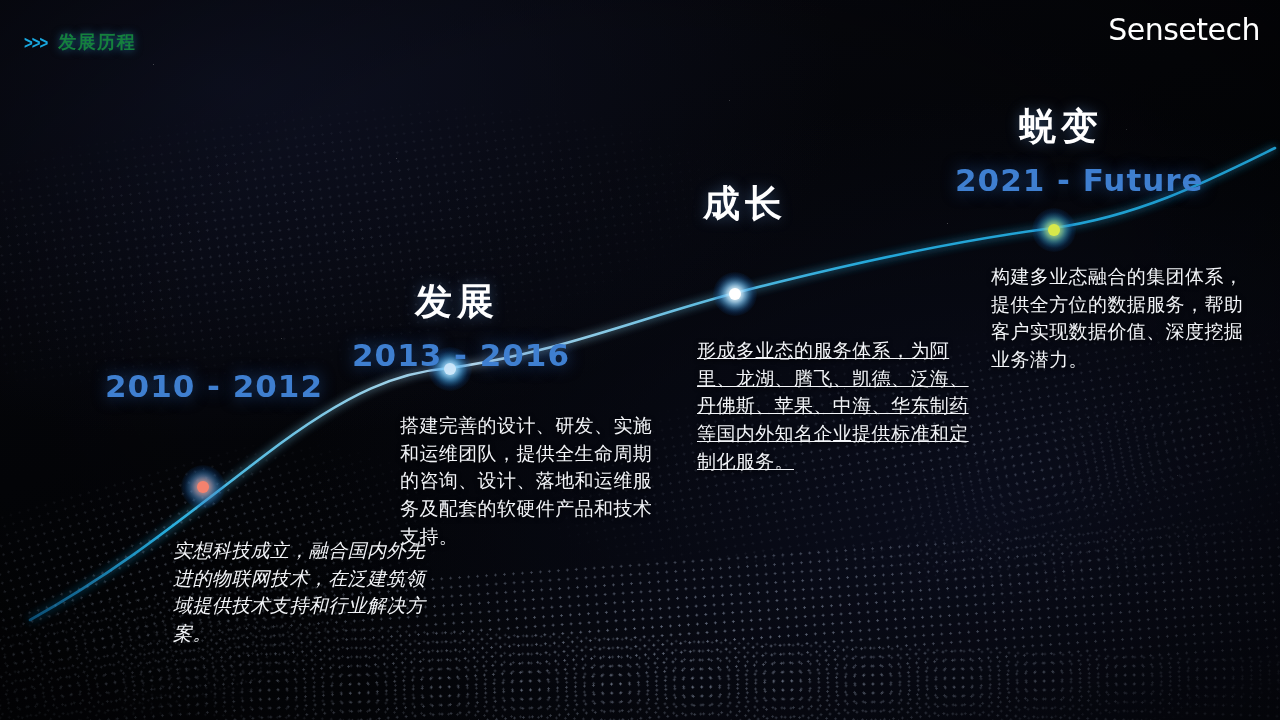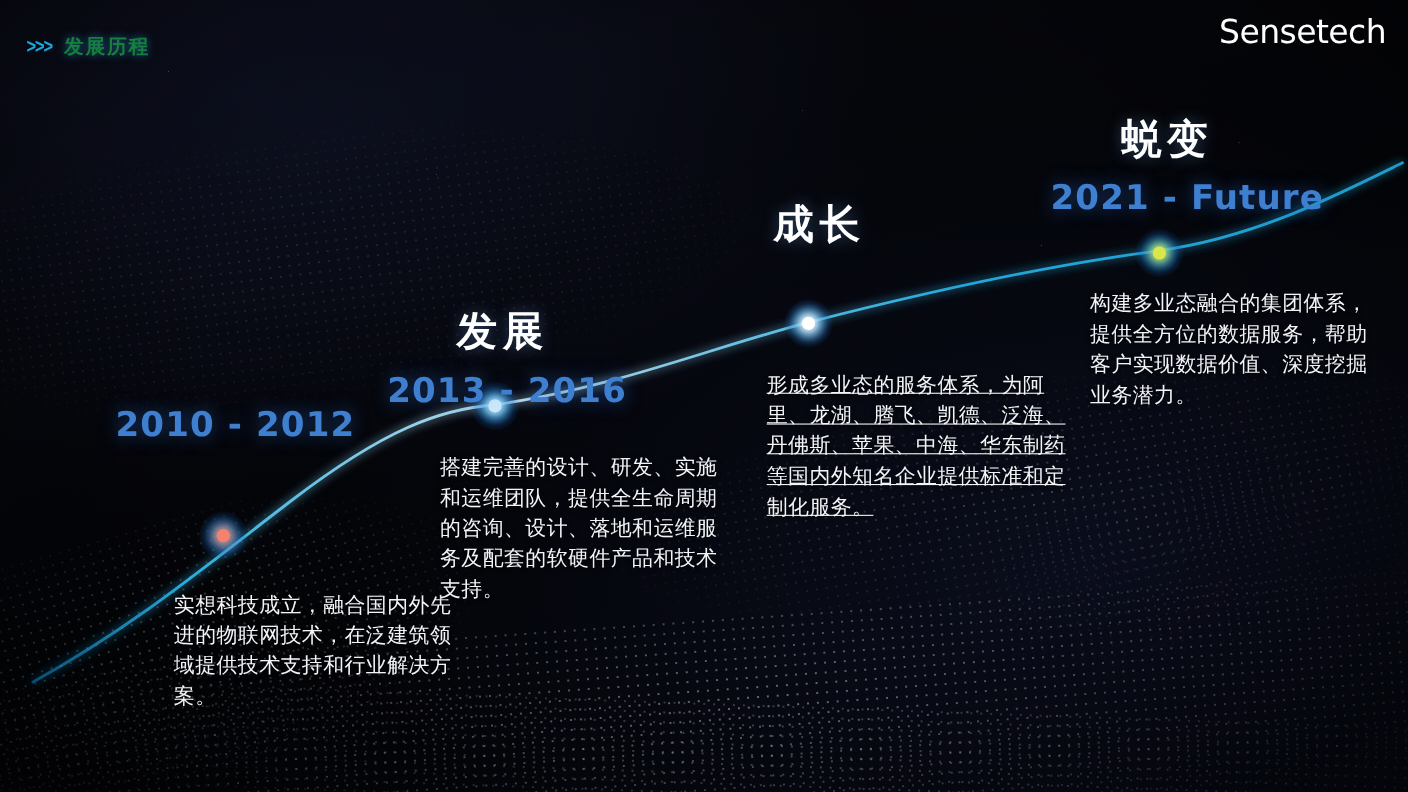--- a/index.html
+++ b/index.html
@@ -256,21 +256,21 @@
     <path d="M 30 620 C 120 570, 180 520, 265 455 S 400 372, 450 368 C 560 352, 640 318, 735 293 C 840 266, 960 240, 1053 228 C 1140 216, 1210 180, 1275 148" fill="none" stroke="url(#curveGrad)" stroke-width="2.6" stroke-linecap="round" filter="url(#curveGlow)" opacity="0.95"></path>
   </svg>
 
   <div class="ms-heading" style="left:105px; top:355px; width:210px;">
     <div class="ms-years">2010 - 2012</div>
   </div>
   <div class="node" style="left:203px; top:487px;">
     <div class="halo" style="background: radial-gradient(circle, rgba(80,190,245,.95) 0%, rgba(40,150,230,.55) 34%, rgba(20,100,190,.22) 58%, rgba(0,0,0,0) 74%);"></div>
     <div class="core" style="background:#f4826e; box-shadow:0 0 9px 3px rgba(244,130,110,.85);"></div>
   </div>
-  <div class="ms-desc" style="left:158px; top:537px; width:262px;">实想科技成立，融合国内外先进的物联网技术，在泛建筑领域提供技术支持和行业解决方案。</div>
+  <div class="ms-desc" style="left:173px; top:537px; width:262px;font-style:italic;">实想科技成立，融合国内外先进的物联网技术，在泛建筑领域提供技术支持和行业解决方案。</div>
 
   <div class="ms-heading" style="left:352px; top:280px; width:210px;">
     <div class="ms-title">发展</div>
     <div class="ms-years">2013 - 2016</div>
   </div>
   <div class="node" style="left:450px; top:369px;">
     <div class="halo" style="background: radial-gradient(circle, rgba(90,200,250,.95) 0%, rgba(35,150,230,.58) 34%, rgba(18,95,185,.22) 58%, rgba(0,0,0,0) 74%);"></div>
     <div class="core" style="background:#cfe9fb; box-shadow:0 0 9px 3px rgba(200,235,255,.85);"></div>
   </div>
   <div class="ms-desc" style="left:400px; top:400px; width:254px;margin-top:12px;">搭建完善的设计、研发、实施和运维团队，提供全生命周期的咨询、设计、落地和运维服务及配套的软硬件产品和技术支持。</div>

